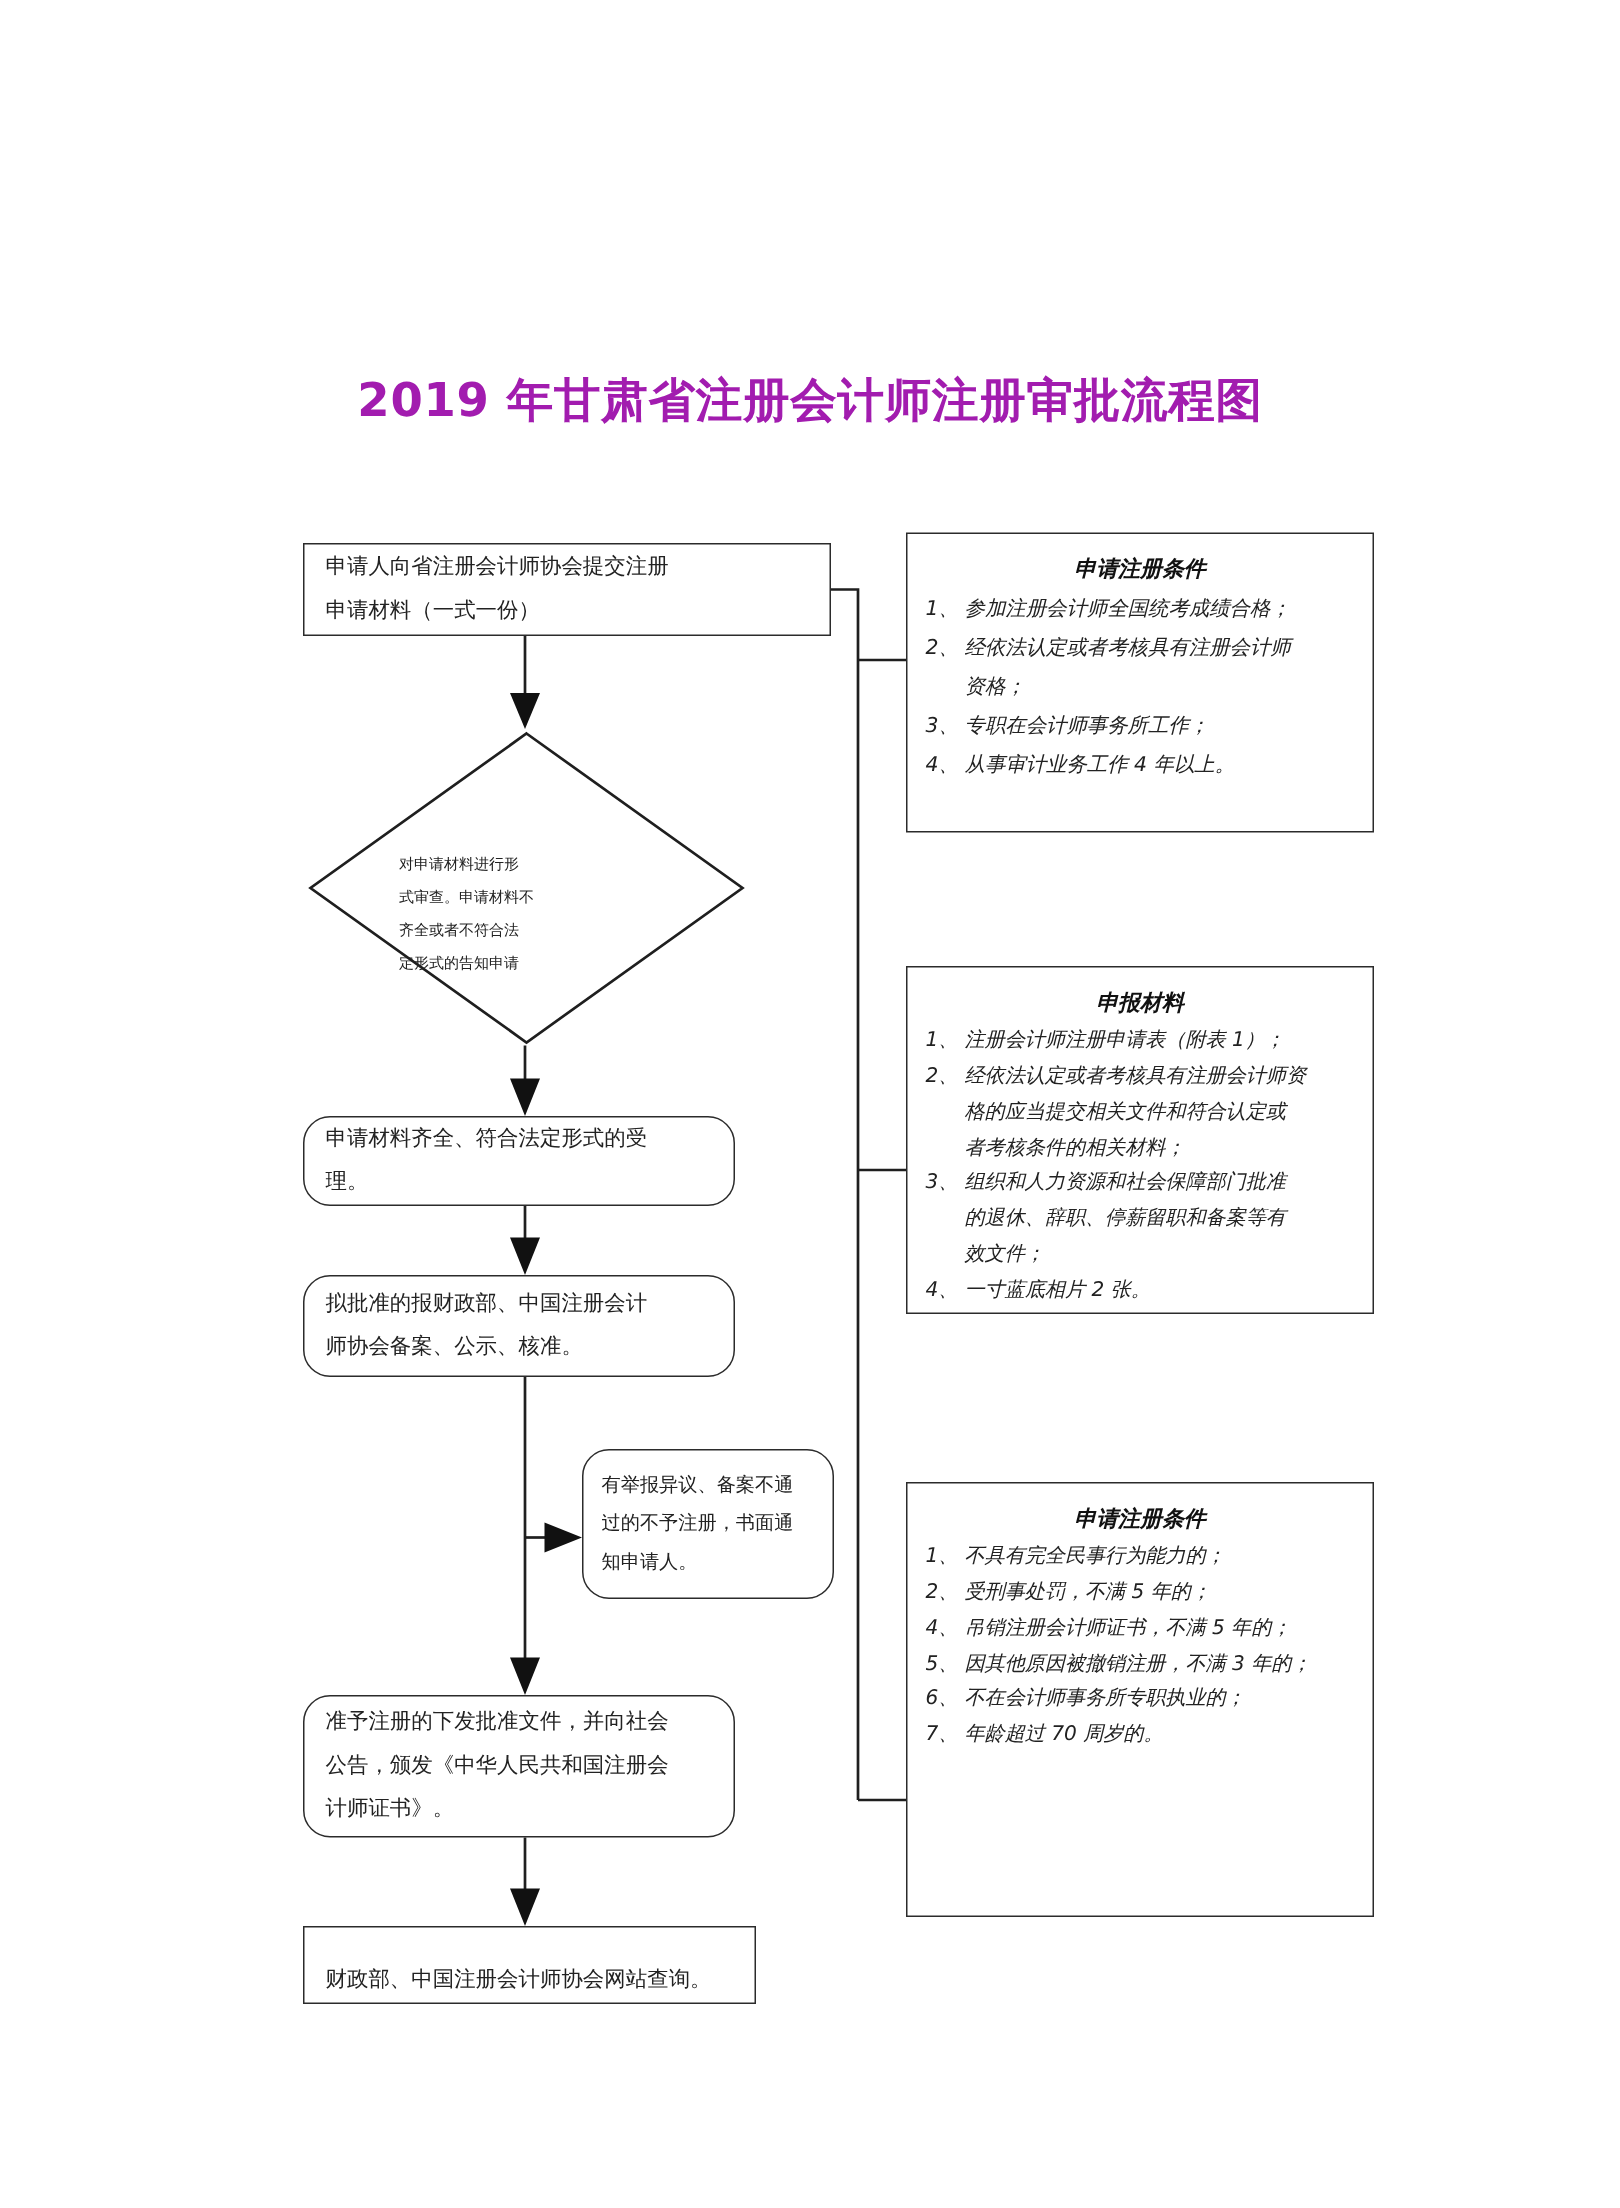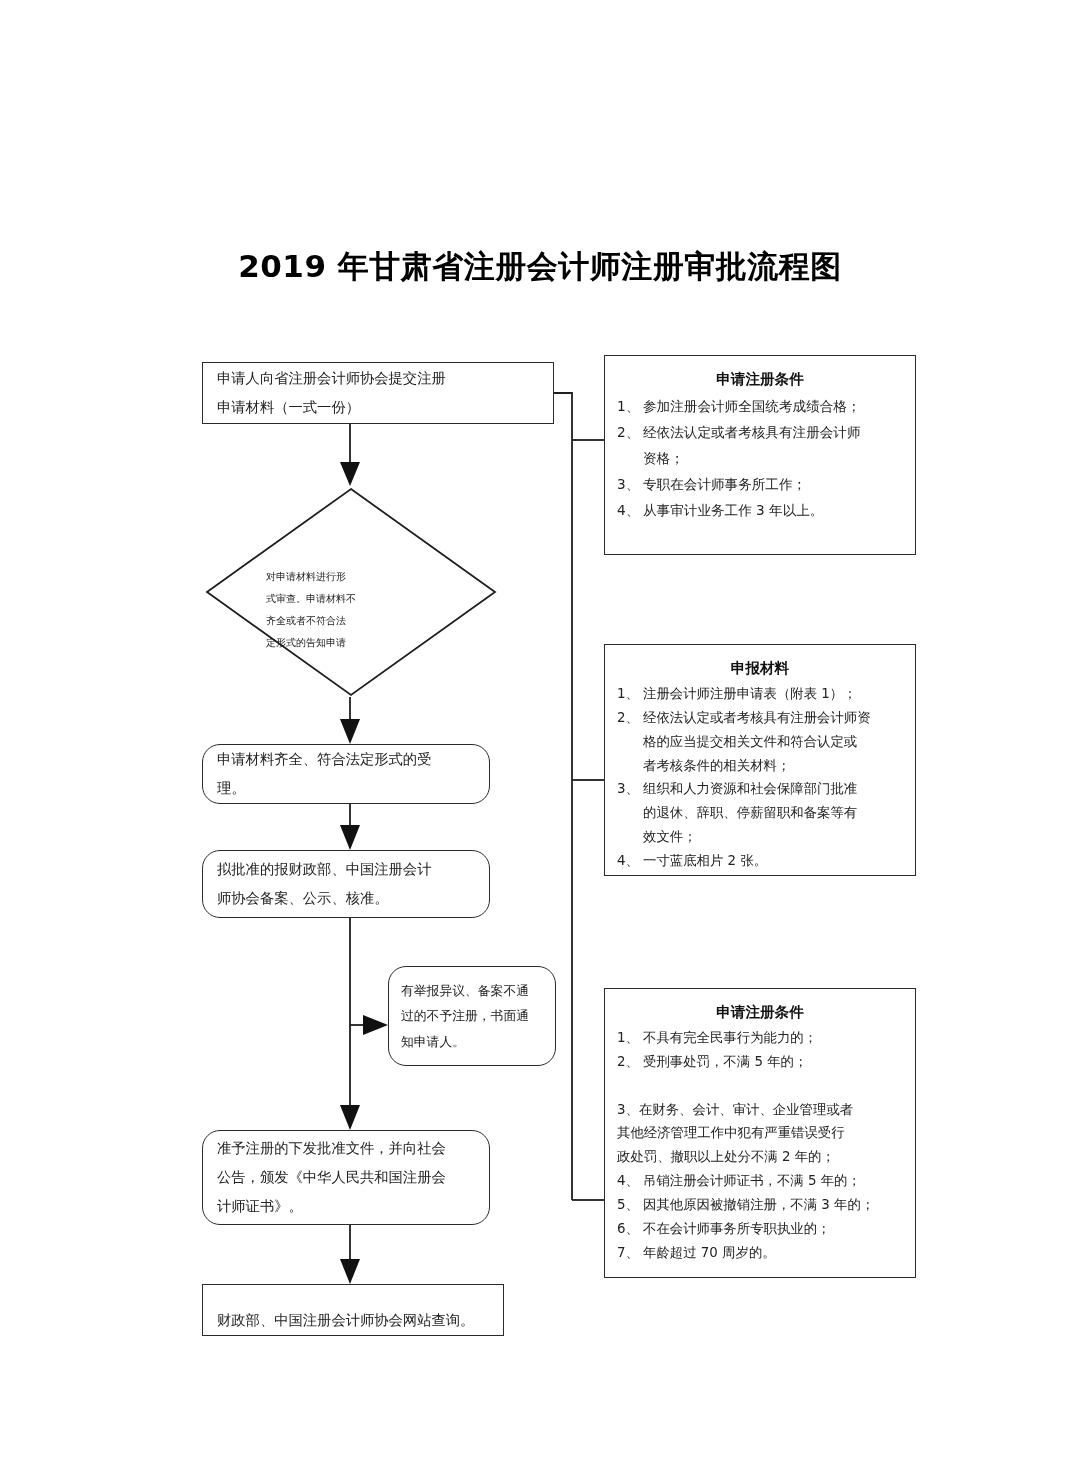--- a/index.html
+++ b/index.html
@@ -26,21 +26,21 @@
   
   .title {
     position: absolute;
     left: 0;
     top: 246px;
     width: 1080px;
     text-align: center;
     font-size: 31px;
     font-weight: bold;
     letter-spacing: 0.5px;
-    color: #000000;
+    color: #a21caf;
     white-space: nowrap;
   }
 
   
   .node {
     position: absolute;
     box-sizing: border-box;
     border: 1.6px solid #2b2b2b;
     background: #ffffff;
     display: flex;
@@ -86,20 +86,21 @@
   }
 
   
   .panel {
     position: absolute;
     box-sizing: border-box;
     border: 1.6px solid #2b2b2b;
     background: #ffffff;
     padding: 10px 12px 10px 12px;
     z-index: 3;
+    font-style: italic;
   }
   .panel h3 {
     margin: 4px 0 4px 0;
     font-size: 14.6px;
     font-weight: bold;
     text-align: center;
     color: #111;
   }
   .panel ol {
     margin: 0;
@@ -224,21 +225,21 @@
         <span class="num">2、</span>
         <span style="white-space:pre-line;">经依法认定或者考核具有注册会计师
 资格；</span>
       </li>
       <li>
         <span class="num">3、</span>
         <span style="white-space:pre-line;">专职在会计师事务所工作；</span>
       </li>
       <li>
         <span class="num">4、</span>
-        <span style="white-space:pre-line;">从事审计业务工作 3 年以上。</span>
+        <span style="white-space:pre-line;">从事审计业务工作 4 年以上。</span>
       </li>
     </ol>
   </div>
 
   <div class="panel dense" style="left:604px; top:644px; width:312px; height:232px;">
     <h3>申报材料</h3>
     <ol>
       <li>
         <span class="num">1、</span>
         <span style="white-space:pre-line;">注册会计师注册申请表（附表 1）；</span>
@@ -266,27 +267,20 @@
     <h3>申请注册条件</h3>
     <ol>
       <li>
         <span class="num">1、</span>
         <span style="white-space:pre-line;">不具有完全民事行为能力的；</span>
       </li>
       <li>
         <span class="num">2、</span>
         <span style="white-space:pre-line;">受刑事处罚，不满 5 年的；</span>
       </li>
-      <li style="padding-left:0;">
-        <span style="white-space:pre-line;">
-          <span>3、</span><span style="white-space:pre-line;">在财务、会计、审计、企业管理或者
-其他经济管理工作中犯有严重错误受行
-政处罚、撤职以上处分不满 2 年的；</span>
-        </span>
-      </li>
       <li>
         <span class="num">4、</span>
         <span style="white-space:pre-line;">吊销注册会计师证书，不满 5 年的；</span>
       </li>
       <li>
         <span class="num">5、</span>
         <span style="white-space:pre-line;">因其他原因被撤销注册，不满 3 年的；</span>
       </li>
       <li>
         <span class="num">6、</span>

